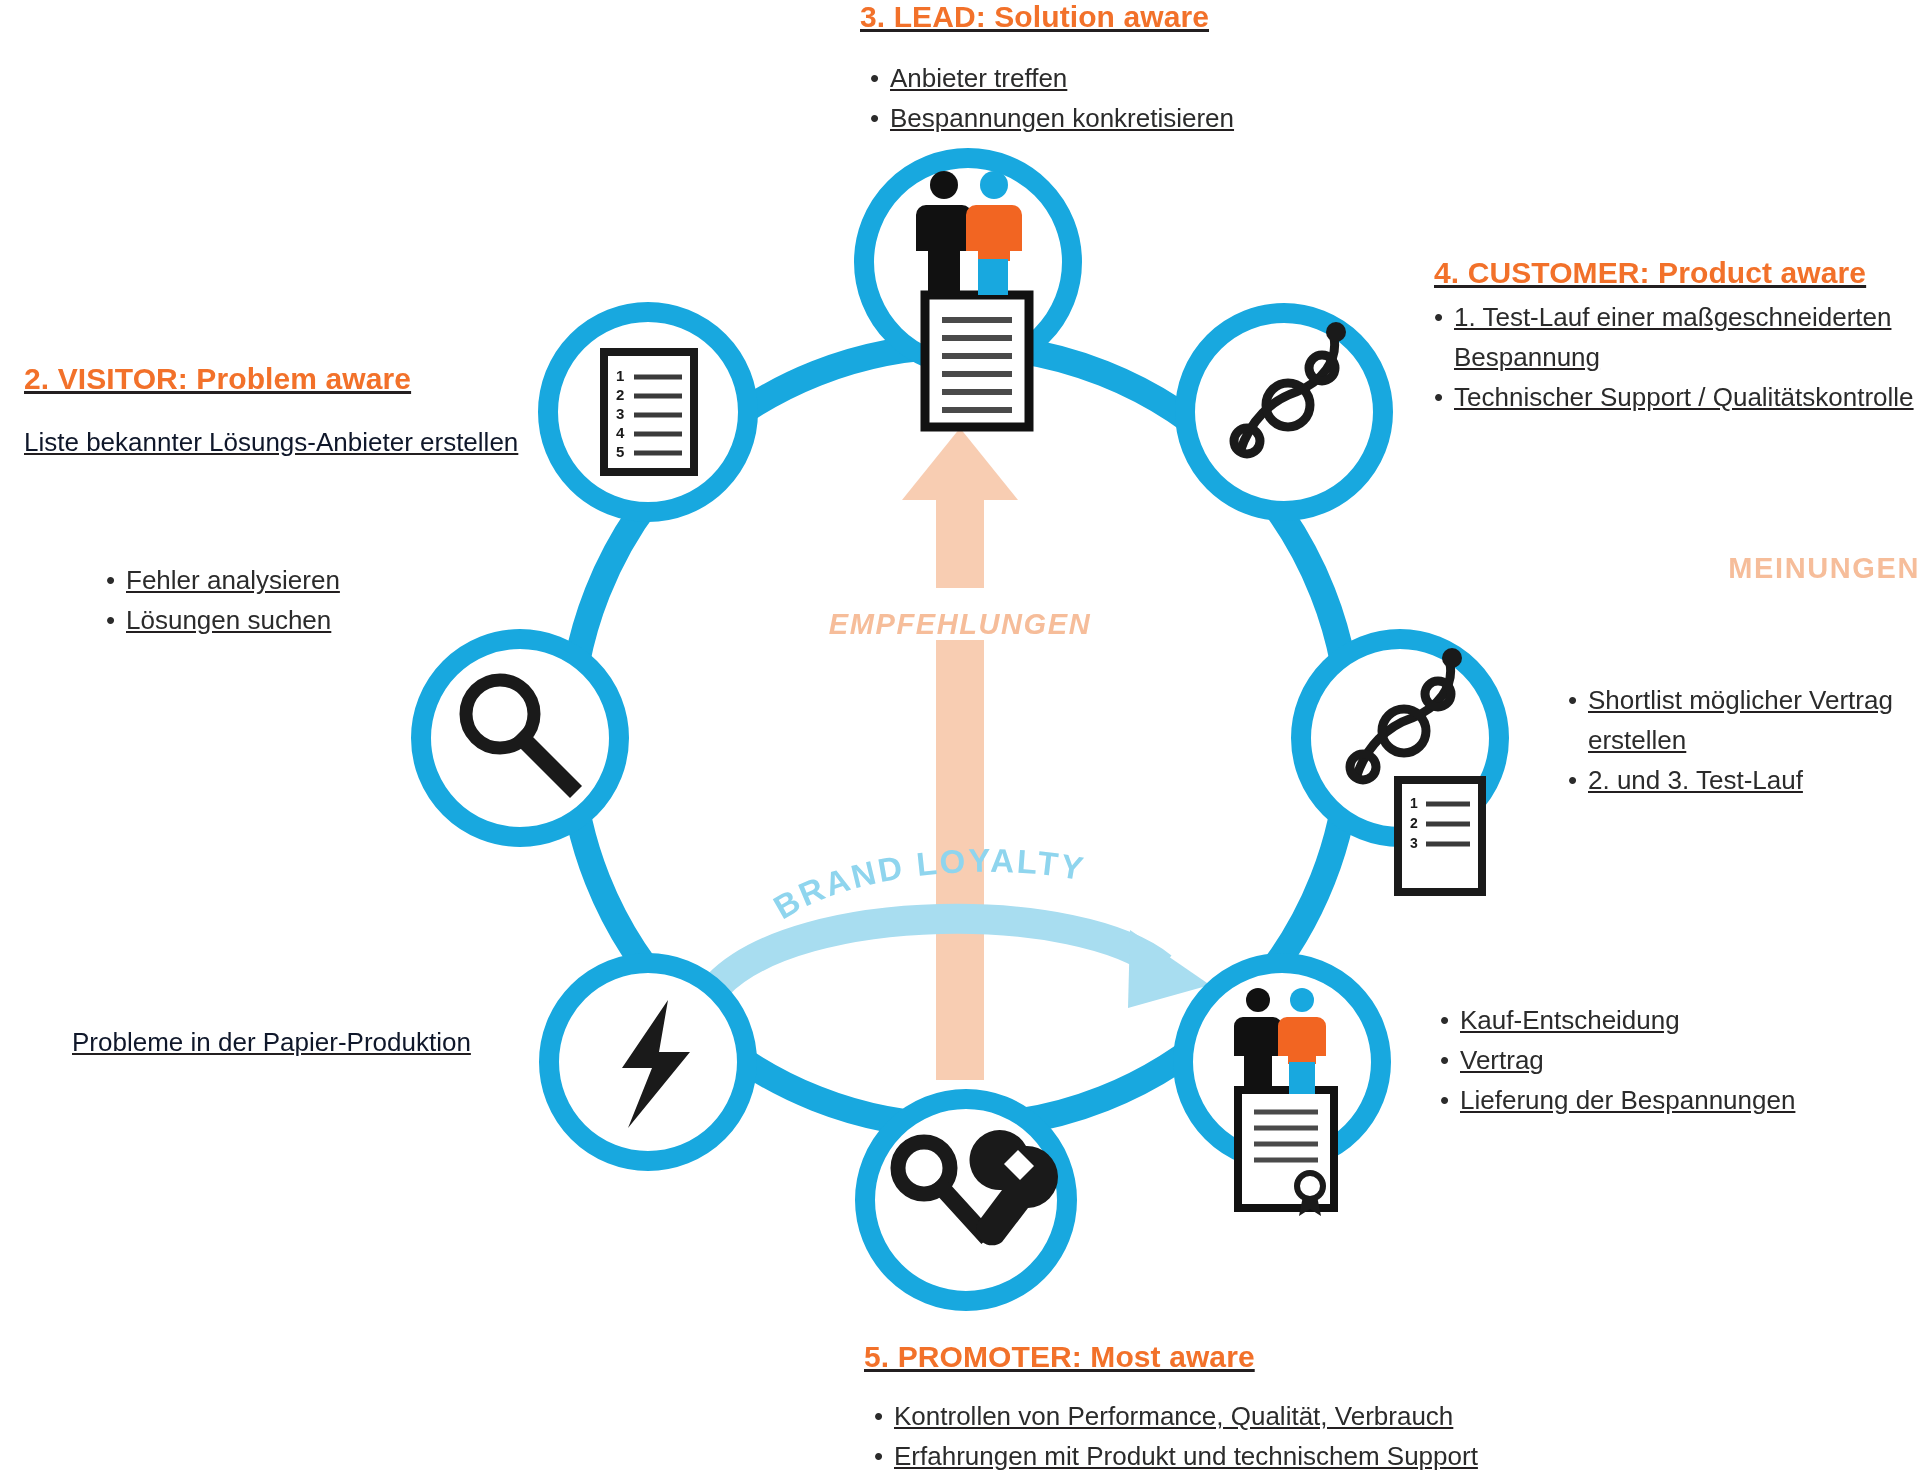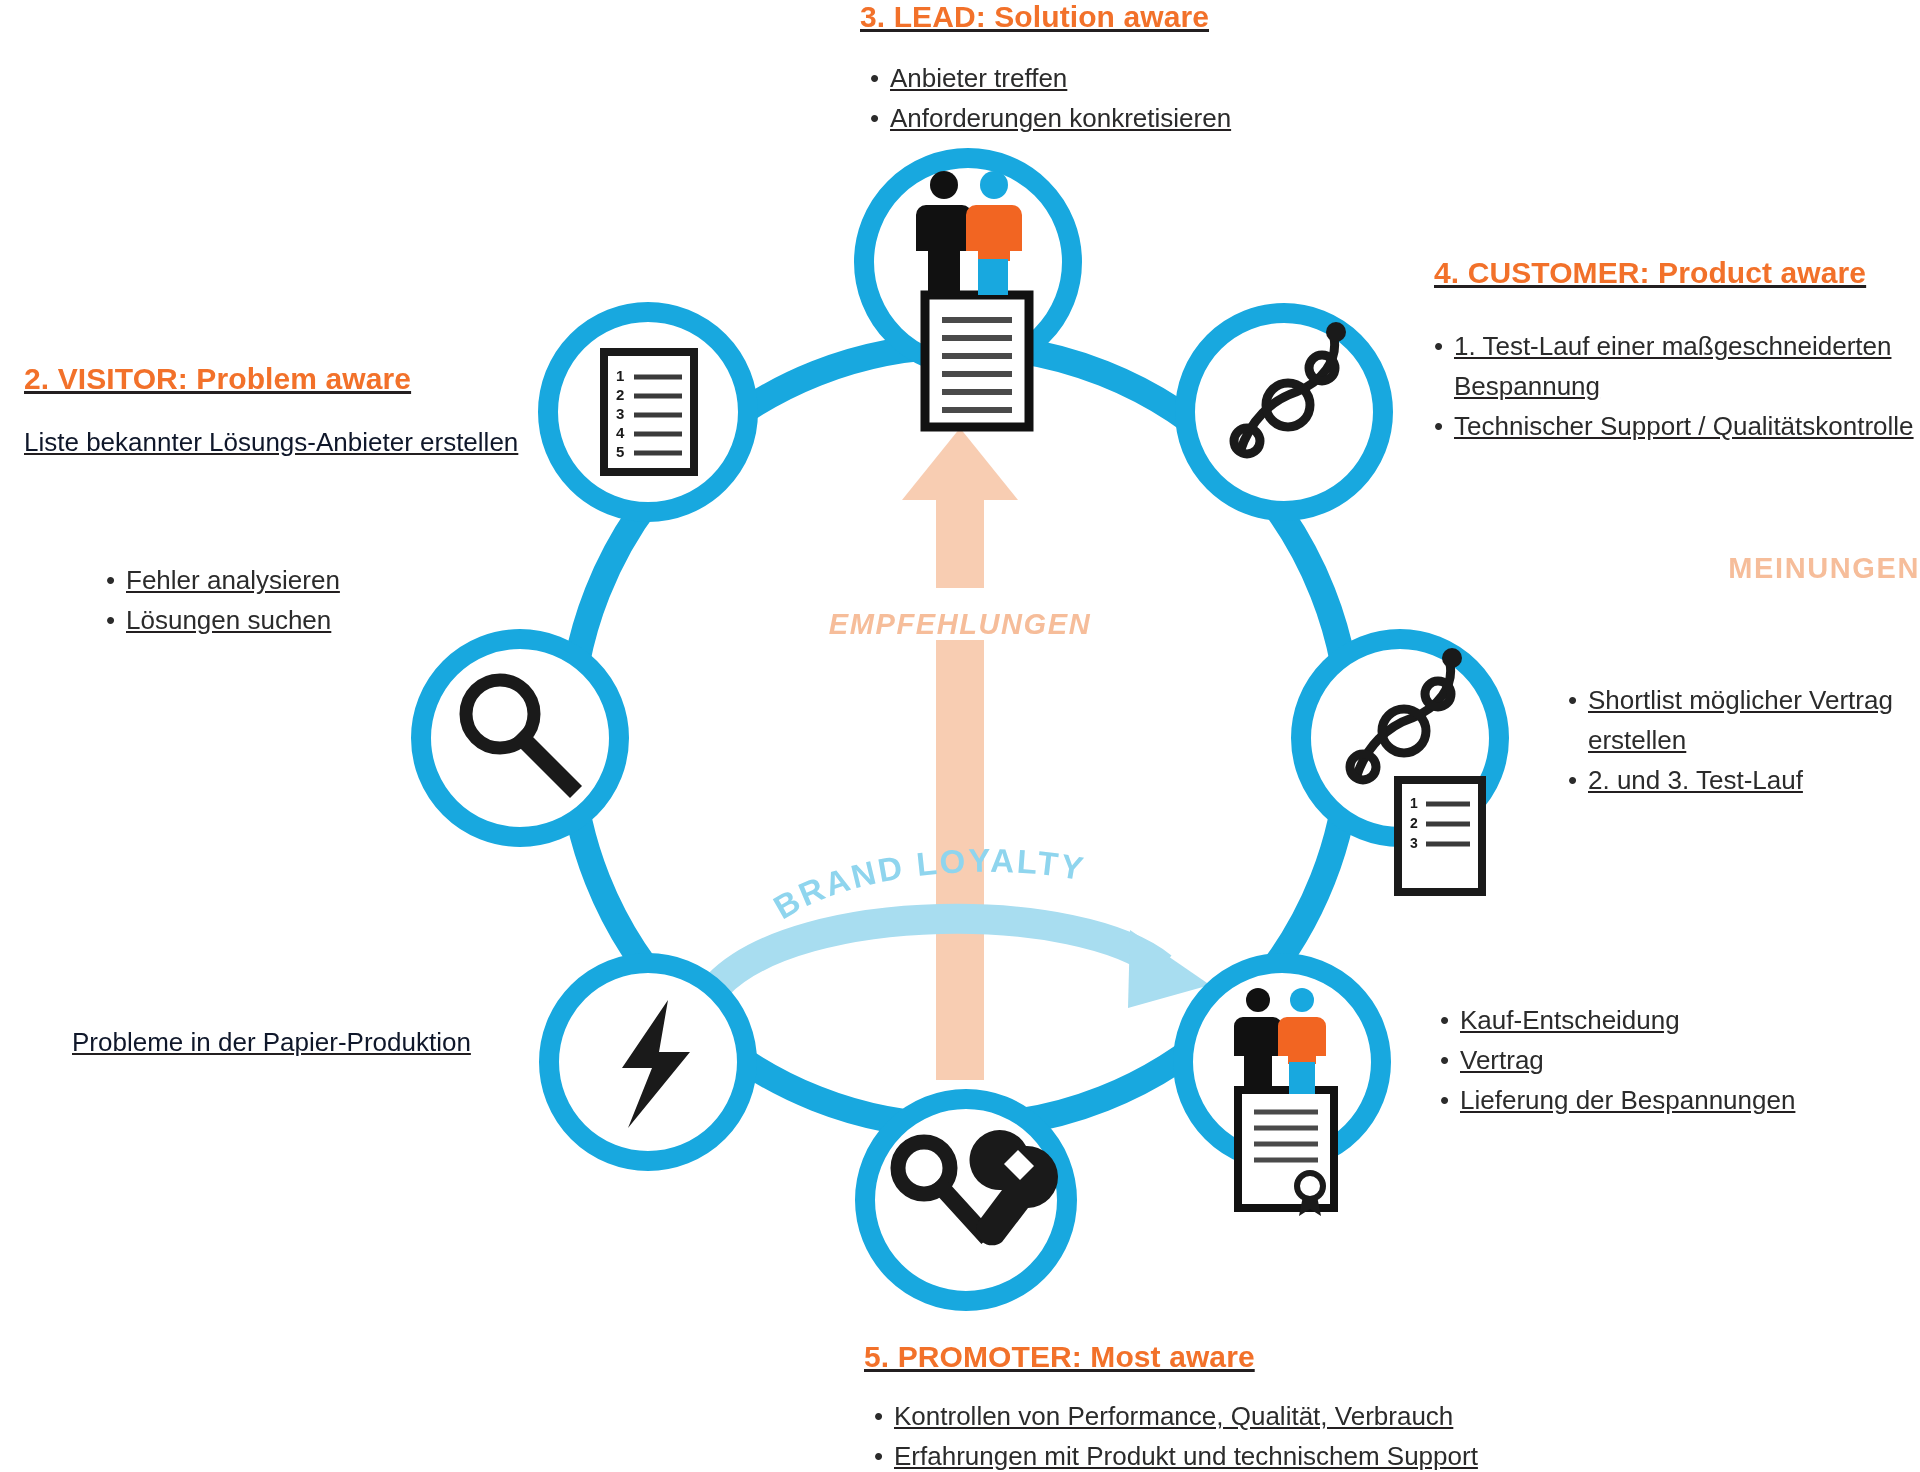--- a/index.html
+++ b/index.html
@@ -179,32 +179,32 @@
     <path id="loyaltyPath" d="M770 930 C 850 860, 1070 855, 1150 905" fill="none" stroke="none"></path>
     <text font-family="Liberation Sans, sans-serif" font-size="33" font-weight="bold" letter-spacing="2.5" fill="#8FD5EE">
       <textPath href="#loyaltyPath" startOffset="4%" id="loyaltyTextPath">BRAND LOYALTY</textPath>
     </text>
   </svg>
 
   <div class="txt" style="left:860px;top:0px;">
     <div class="heading">3. LEAD: Solution aware</div>
     <ul class="bullet-list" style="margin-top:24px;margin-left:10px;">
       <li>Anbieter treffen</li>
-      <li>Anforderungen konkretisieren</li>
+      <li>Bespannungen konkretisieren</li>
     </ul>
   </div>
 
   <div class="txt" style="left:24px;top:362px;">
     <div class="heading">2. VISITOR: Problem aware</div>
     <div class="body-line" style="margin-top:26px;">Liste bekannter Lösungs-Anbieter erstellen</div>
   </div>
 
   <div class="txt" style="left:1434px;top:256px;width:470px;">
     <div class="heading">4. CUSTOMER: Product aware</div>
-    <ul class="bullet-list" style="margin-top:36px;">
+    <ul class="bullet-list" style="margin-top:7px;">
       <li class="wrapme">1. Test-Lauf einer maßgeschneiderten Bespannung</li>
       <li>Technischer Support / Qualitätskontrolle</li>
     </ul>
   </div>
 
   <div class="txt" style="left:106px;top:560px;">
     <ul class="bullet-list">
       <li>Fehler analysieren</li>
       <li>Lösungen suchen</li>
     </ul>

